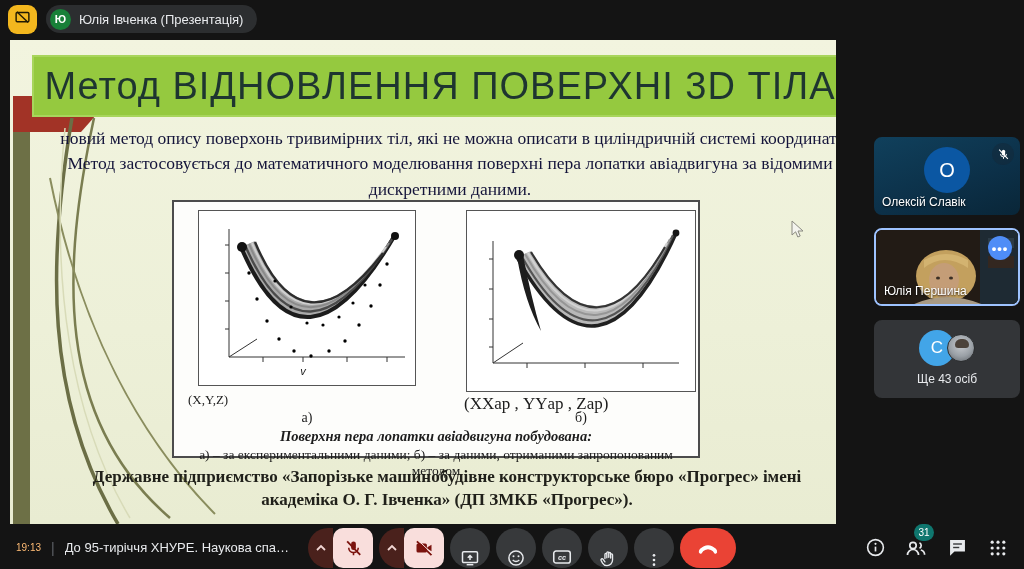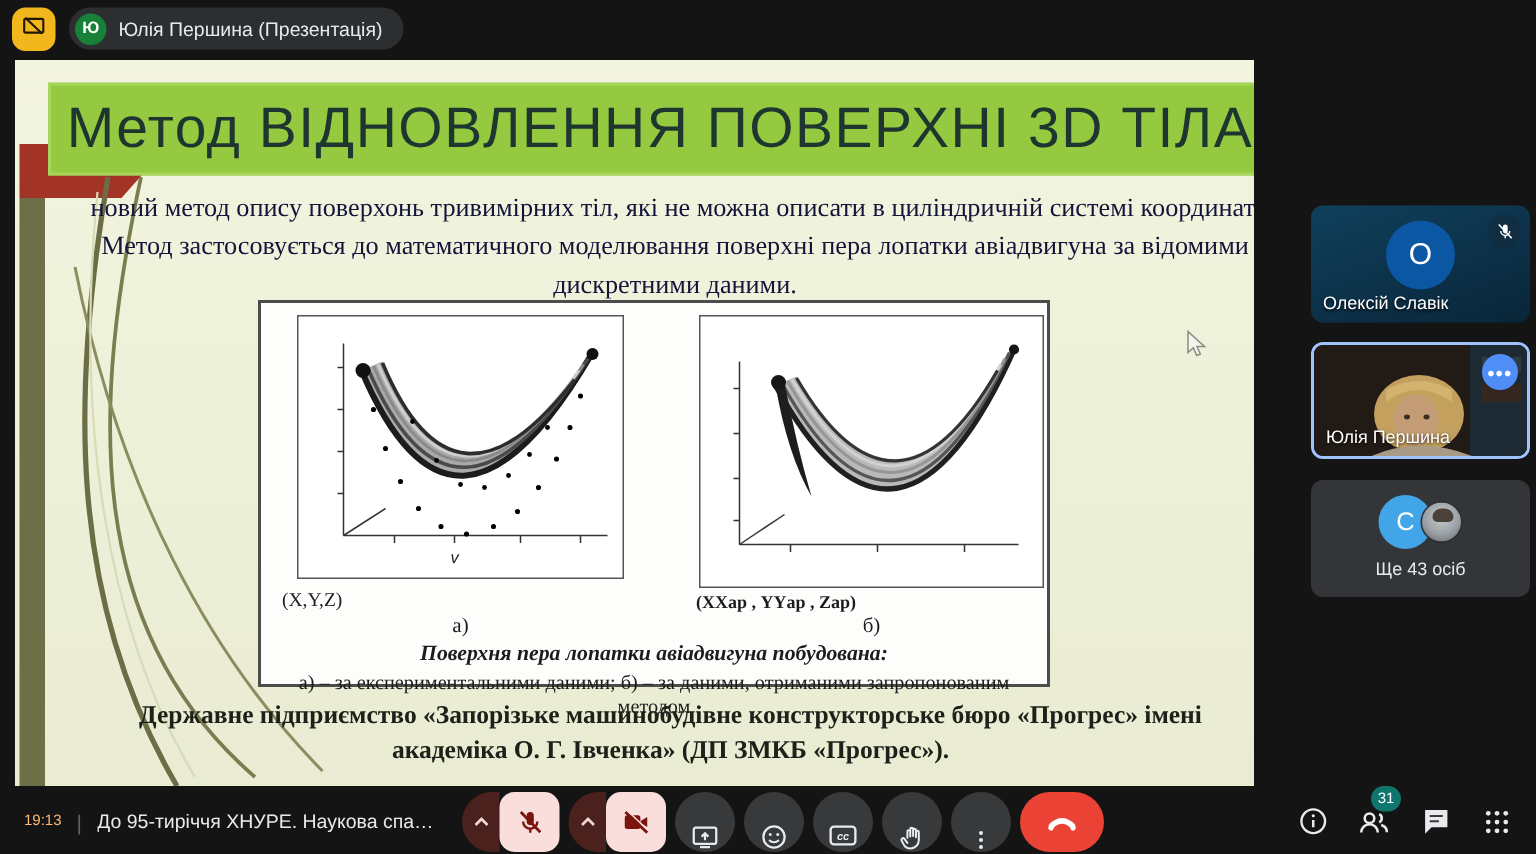--- a/index.html
+++ b/index.html
@@ -29,21 +29,21 @@
   .slide-par { position:absolute; left:40px; top:86px; width:800px; text-align:center;
     font-family:"Liberation Serif", serif; font-size:17.5px; line-height:1.45; color:#14143a; }
   .figure { position:absolute; left:162px; top:160px; width:528px; height:258px;
     background:#fdfdfb; border:2px solid #4c4c4c; }
   .plotbox { position:absolute; border:1.5px solid #555; background:#fff; }
   .plotA { left:24px; top:8px; width:218px; height:176px; }
   .plotB { left:292px; top:8px; width:230px; height:182px; }
   .figcap { position:absolute; font-family:"Liberation Serif", serif; color:#1c1c1c; }
   .cap-xyz { left:14px; top:190px; font-size:13px; }
   .cap-a { left:24px; top:208px; width:218px; text-align:center; font-size:14px; }
-  .cap-xxar { left:290px; top:192px; font-size:12px;font-weight:bold; }
+  .cap-xxar { left:290px; top:192px; font-size:17px; }
   .cap-b { left:292px; top:208px; width:230px; text-align:center; font-size:14px; }
   .cap-title { left:0; top:226px; width:100%; text-align:center; font-size:14.5px; font-weight:700; font-style:italic; }
   .cap-detail { left:0; top:245px; width:100%; text-align:center; font-size:13.5px; }
   .slide-footer { position:absolute; left:20px; top:426px; width:806px; text-align:center;
     font-family:"Liberation Serif", serif; font-size:17px; font-weight:700; color:#20201a; line-height:1.35;padding-left:28px; }
 
   
   .tile { position:absolute; left:874px; width:146px; height:78px; border-radius:8px; overflow:hidden; }
   .tile-name { position:absolute; left:8px; bottom:6px; color:#fff; font-size:12px;
     text-shadow:0 1px 2px rgba(0,0,0,.85); white-space:nowrap; }
@@ -103,21 +103,21 @@
       <svg width="17" height="17" viewBox="0 0 24 24">
           <g fill="none" stroke="#201a03" stroke-width="2">
         <rect x="3" y="5" width="18" height="13" rx="1.5"></rect>
             <line x1="4" y1="4" x2="20" y2="19"></line>
           </g>
         </svg>
     </span>
   </div>
   <div class="presenter-pill">
     <span class="presenter-avatar">Ю</span>
-    <span class="presenter-name">Юлія Першина (Презентація)</span>
+    <span class="presenter-name">Юлія Івченка (Презентація)</span>
   </div>
 
   <div class="slide">
     <div class="olive-strip"></div>
     <div class="red-band"></div>
     <svg class="grass" viewBox="0 0 210 406">
       <path d="M62,0 C38,140 34,280 108,406" stroke="#6b6e45" stroke-width="3.5" fill="none"></path>
       <path d="M84,0 C52,150 44,300 160,400" stroke="#7a7d50" stroke-width="2.5" fill="none"></path>
       <path d="M40,60 C70,210 130,320 205,396" stroke="#8a8d5e" stroke-width="2" fill="none"></path>
       <path d="M55,10 C40,160 60,300 120,400" stroke="#d8dbb8" stroke-width="1.5" fill="none"></path>

